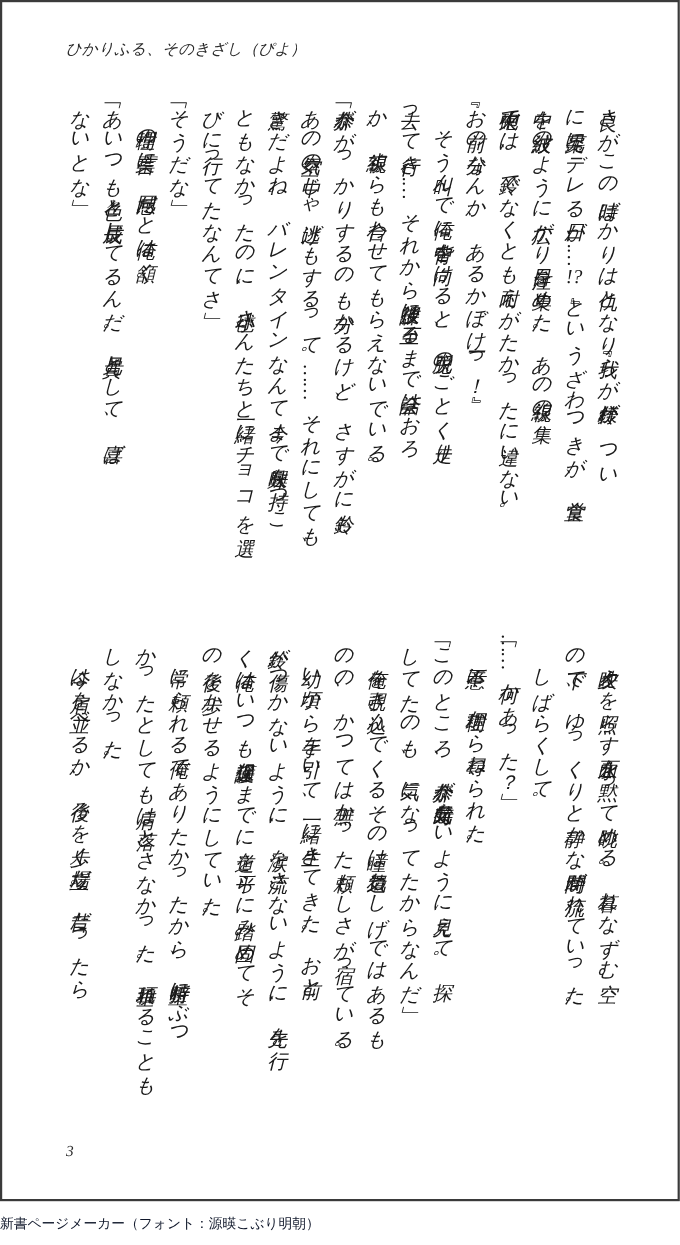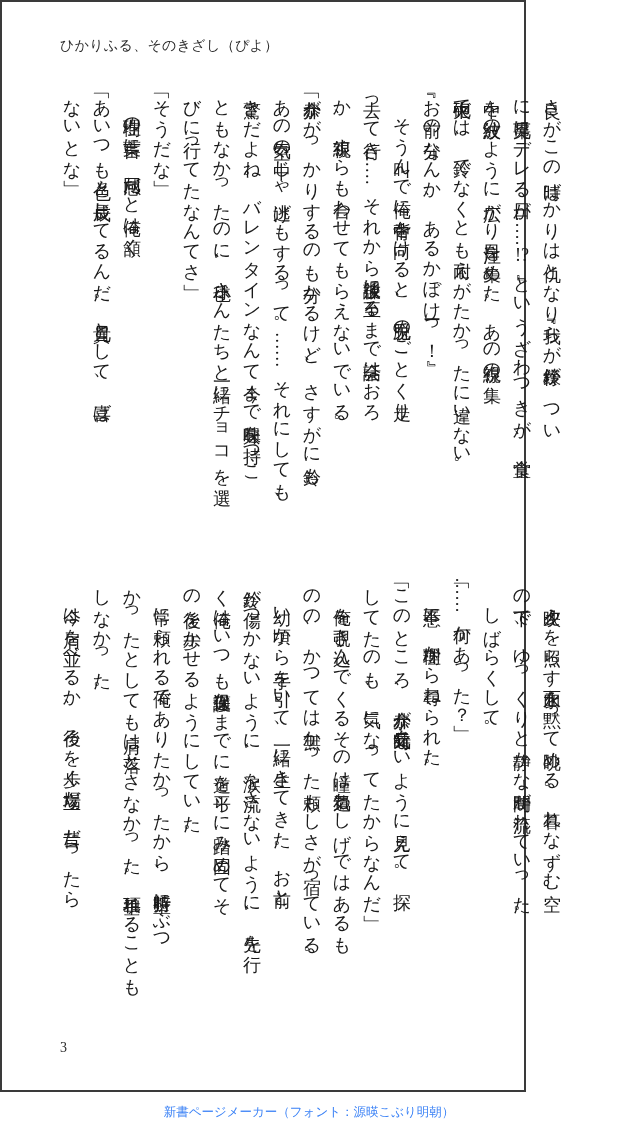--- a/index.html
+++ b/index.html
@@ -12,25 +12,26 @@
       height: 1132px;
       position: relative;
       overflow: hidden;
       font-family: "Liberation Serif", "DejaVu Serif", serif;
       color: #1a1a1a;
     }
     .page-box {
       position: absolute;
       left: 0;
       top: 0;
-      width: 526px;
+      width: 618px;
       height: 1092px;
       box-sizing: border-box;
       border: 2px solid #3a3a3a;
       background: #ffffff;
+      font-style: italic;
     }
     .running-header {
       position: absolute;
       left: 58px;
       top: 36px;
       font-size: 14px;
       line-height: 16px;
       color: #2a2a2a;
       white-space: nowrap;
       letter-spacing: 0.3px;
@@ -66,24 +67,24 @@
       top: 1038px;
       font-size: 14px;
       line-height: 16px;
       color: #2a2a2a;
     }
     .footer-caption {
       position: absolute;
       left: 0;
       width: 618px;
       top: 1104px;
-      text-align: center;
+      text-align: left;
       font-size: 12.5px;
       line-height: 16px;
-      color: #3b82f6;
+      color: #0f172a;
       white-space: nowrap;
     }
   </style>
 </head>
 <body>
 
 <div class="page-box">
 
   <div class="running-header">ひかりふる、そのきざし（ぴよ）</div>
 

